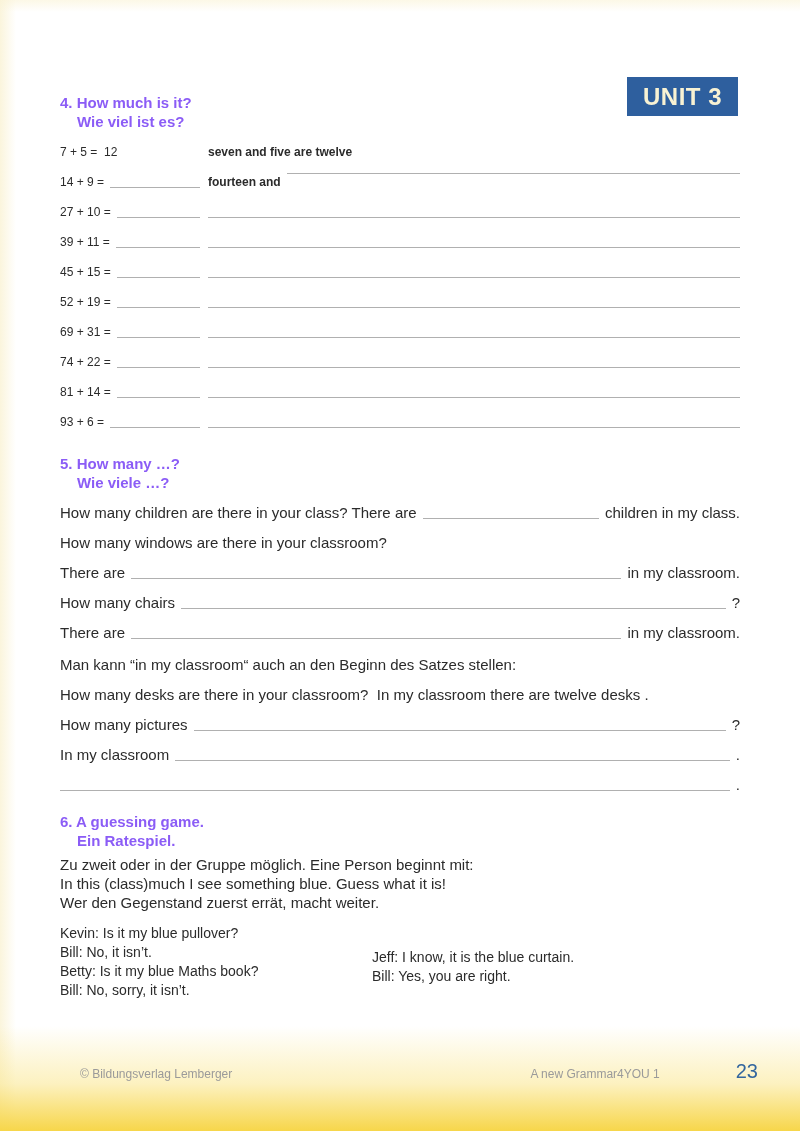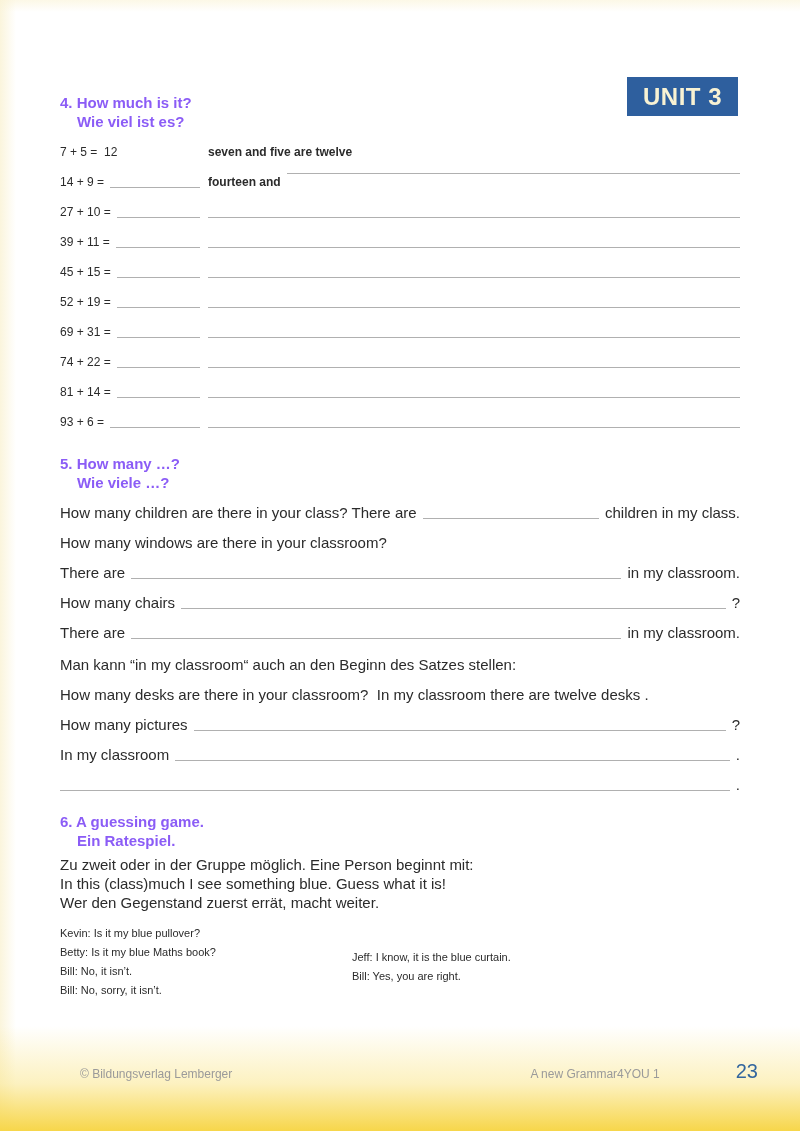--- a/index.html
+++ b/index.html
@@ -38,21 +38,21 @@
   .txt { line-height:18px; }
   .pre { white-space:pre-wrap; }
   .blank { flex:1; height:0; border-bottom:1px solid #b0b0b0; margin:0 6px 3px 6px; }
   .blank.no-left { margin-left:0; }
   .blank.no-right { margin-right:0; }
 
   .f-line { display:flex; height:30px; align-items:flex-end; font-size:15px; }
   .f-line.gap2 { margin-top:2px; }
 
   .para { margin-top:5px; font-size:15px; line-height:19px; }
-  .dialog { display:flex; margin-top:12px; font-size:11px; line-height:19px; }
+  .dialog { display:flex; margin-top:12px; font-size:14px; line-height:19px;gap:20px; }
   .d-left { width:292px; }
   .d-right { flex:1;margin-top:24px; }
 
   .footer { position:absolute; left:80px; right:42px; top:1060px;
     display:flex; justify-content:space-between; align-items:baseline; z-index:1; }
   .f-copy, .f-series { font-size:12px; color:#9a9a9a; }
   .f-right { display:flex; align-items:baseline; gap:76px; }
   .f-page { font-size:20px; color:#33669e; }
 </style>
 </head>
@@ -223,22 +223,22 @@
 
   <div class="para">
     <div>Zu zweit oder in der Gruppe möglich. Eine Person beginnt mit:</div>
     <div>In this (class)much I see something blue. Guess what it is!</div>
     <div>Wer den Gegenstand zuerst errät, macht weiter.</div>
   </div>
 
   <div class="dialog">
     <div class="d-left">
       <div>Kevin: Is it my blue pullover?</div>
+      <div>Bill: No, it isn’t.</div>
       <div>Betty: Is it my blue Maths book?</div>
-      <div>Bill: No, it isn’t.</div>
       <div>Bill: No, sorry, it isn’t.</div>
     </div>
     <div class="d-right">
       <div>Jeff: I know, it is the blue curtain.</div>
       <div>Bill: Yes, you are right.</div>
     </div>
   </div>
 
 </div>
 

